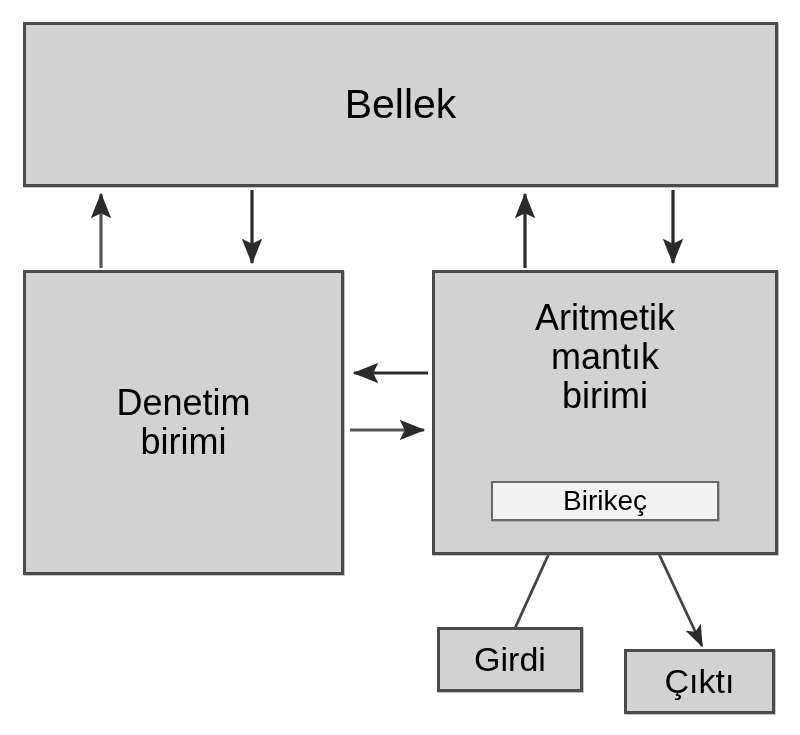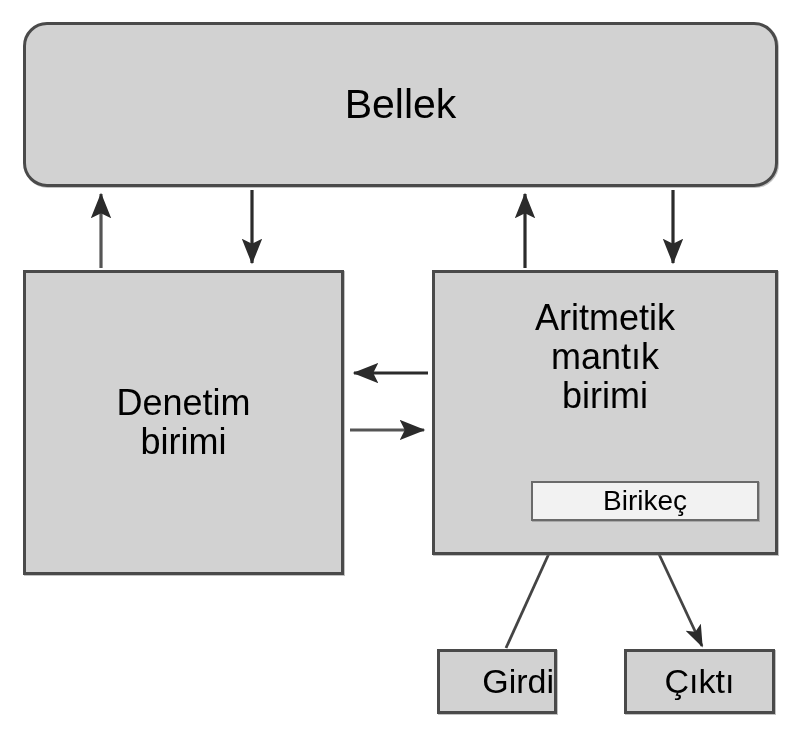--- a/index.html
+++ b/index.html
@@ -39,46 +39,43 @@
     box-shadow: 1px 1px 0 rgba(120,120,120,0.45);
   }
   .node .label {
     display: block;
     width: 100%;
     white-space: pre-line;
   }
   #node-bellek {
     left: 23px; top: 22px; width: 755px; height: 165px;
     font-size: 41px;
-    border-radius: 24px;
   }
   #node-denetim {
     left: 23px; top: 270px; width: 321px; height: 305px;
     font-size: 36px;
   }
   #node-alu {
     left: 432px; top: 270px; width: 346px; height: 285px;
     font-size: 36px;
     align-items: flex-start;
     justify-content: center;
     padding-top: 26px;
   }
   #node-birikec {
     left: 491px; top: 481px; width: 228px; height: 40px;
     background: #f2f2f2;
     border: 2px solid #6a6a6a;
     font-size: 28px;
     z-index: 3;
-    margin-left: 40px;
   }
   #node-girdi {
-    left: 437px; top: 649px; width: 120px; height: 65px;
+    left: 437px; top: 627px; width: 146px; height: 65px;
     font-size: 34px;
     border-width: 3px;
-    text-align: right;
   }
   #node-cikti {
     left: 624px; top: 649px; width: 151px; height: 65px;
     font-size: 34px;
     border-width: 3px;
     justify-content: flex-end;
   }
 </style>
 </head>
 <body>

